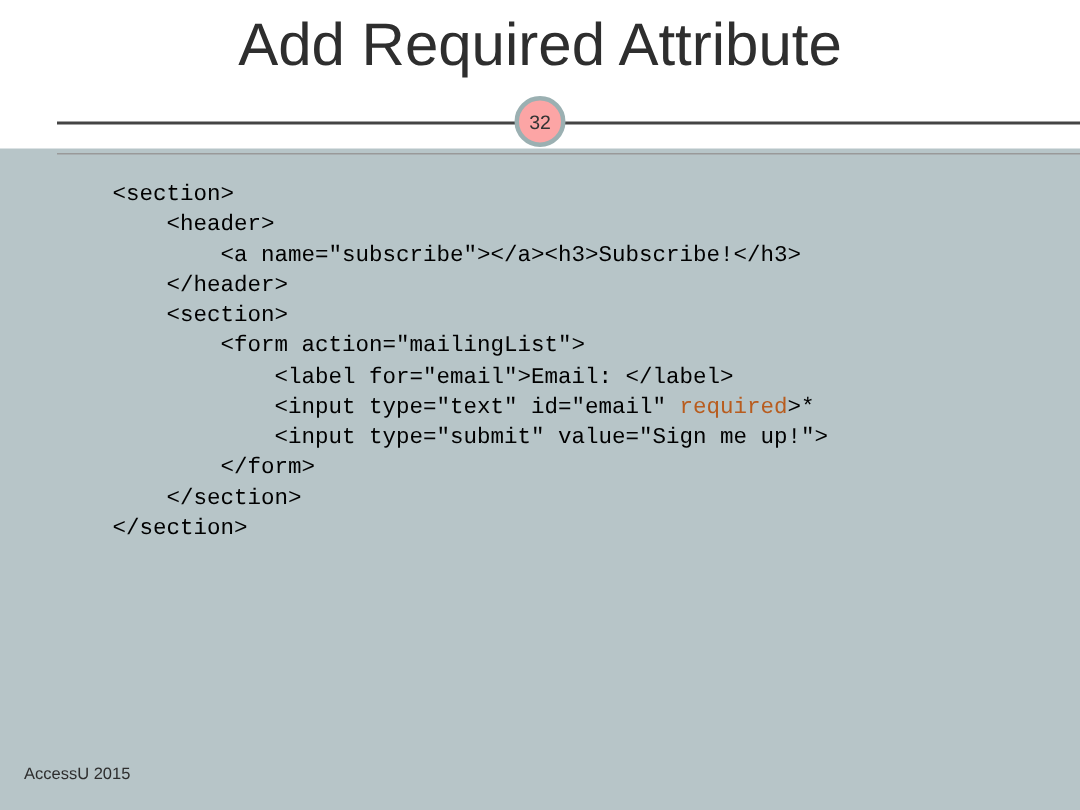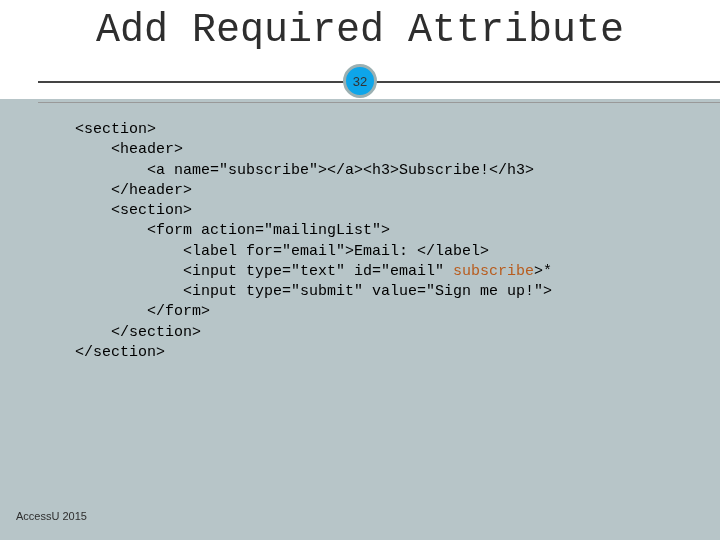--- a/index.html
+++ b/index.html
@@ -18,21 +18,21 @@
   .title-area {
     background: #ffffff;
     padding: 8px 0 0 0;
     text-align: center;
     position: relative;
   }
   .title {
     font-size: 40px;
     font-weight: normal;
     color: #2e2e2e;
-    font-family: Liberation Mono, monospace;
+    font-family: Liberation Sans, sans-serif;
     margin-bottom: 10px;
   }
   .rule-wrap {
     position: relative;
     height: 36px;
     margin-bottom: 2px;
   }
   .rule {
     position: absolute;
     left: 38px;
@@ -42,21 +42,21 @@
     background: #444;
   }
   .badge {
     position: absolute;
     left: 50%;
     top: 50%;
     transform: translate(-50%, -50%);
     width: 34px;
     height: 34px;
     border-radius: 50%;
-    background: #0ea5e9;
+    background: #fca5a5;
     border: 3px solid #9bb0b2;
     display: flex;
     align-items: center;
     justify-content: center;
     font-family: Arial, sans-serif;
     font-size: 13px;
     color: #333;
   }
   .bottom-rule {
     position: absolute;
@@ -102,20 +102,20 @@
   </div>
   <div class="bottom-rule"></div>
 
   <div class="content"><span>&lt;section&gt;</span>
 <span>    &lt;header&gt;</span>
 <span>        &lt;a name="subscribe"&gt;&lt;/a&gt;&lt;h3&gt;Subscribe!&lt;/h3&gt;</span>
 <span>    &lt;/header&gt;</span>
 <span>    &lt;section&gt;</span>
 <span>        &lt;form action="mailingList"&gt;</span>
 <span>            &lt;label for="email"&gt;Email: &lt;/label&gt;</span>
-<span>            &lt;input type="text" id="email" </span><span class="hl">subscribe</span><span>&gt;*</span>
+<span>            &lt;input type="text" id="email" </span><span class="hl">required</span><span>&gt;*</span>
 <span>            &lt;input type="submit" value="Sign me up!"&gt;</span>
 <span>        &lt;/form&gt;</span>
 <span>    &lt;/section&gt;</span>
 <span>&lt;/section&gt;</span></div>
 
   <div class="footer">AccessU 2015</div>
 </div>
 
 </body></html>

